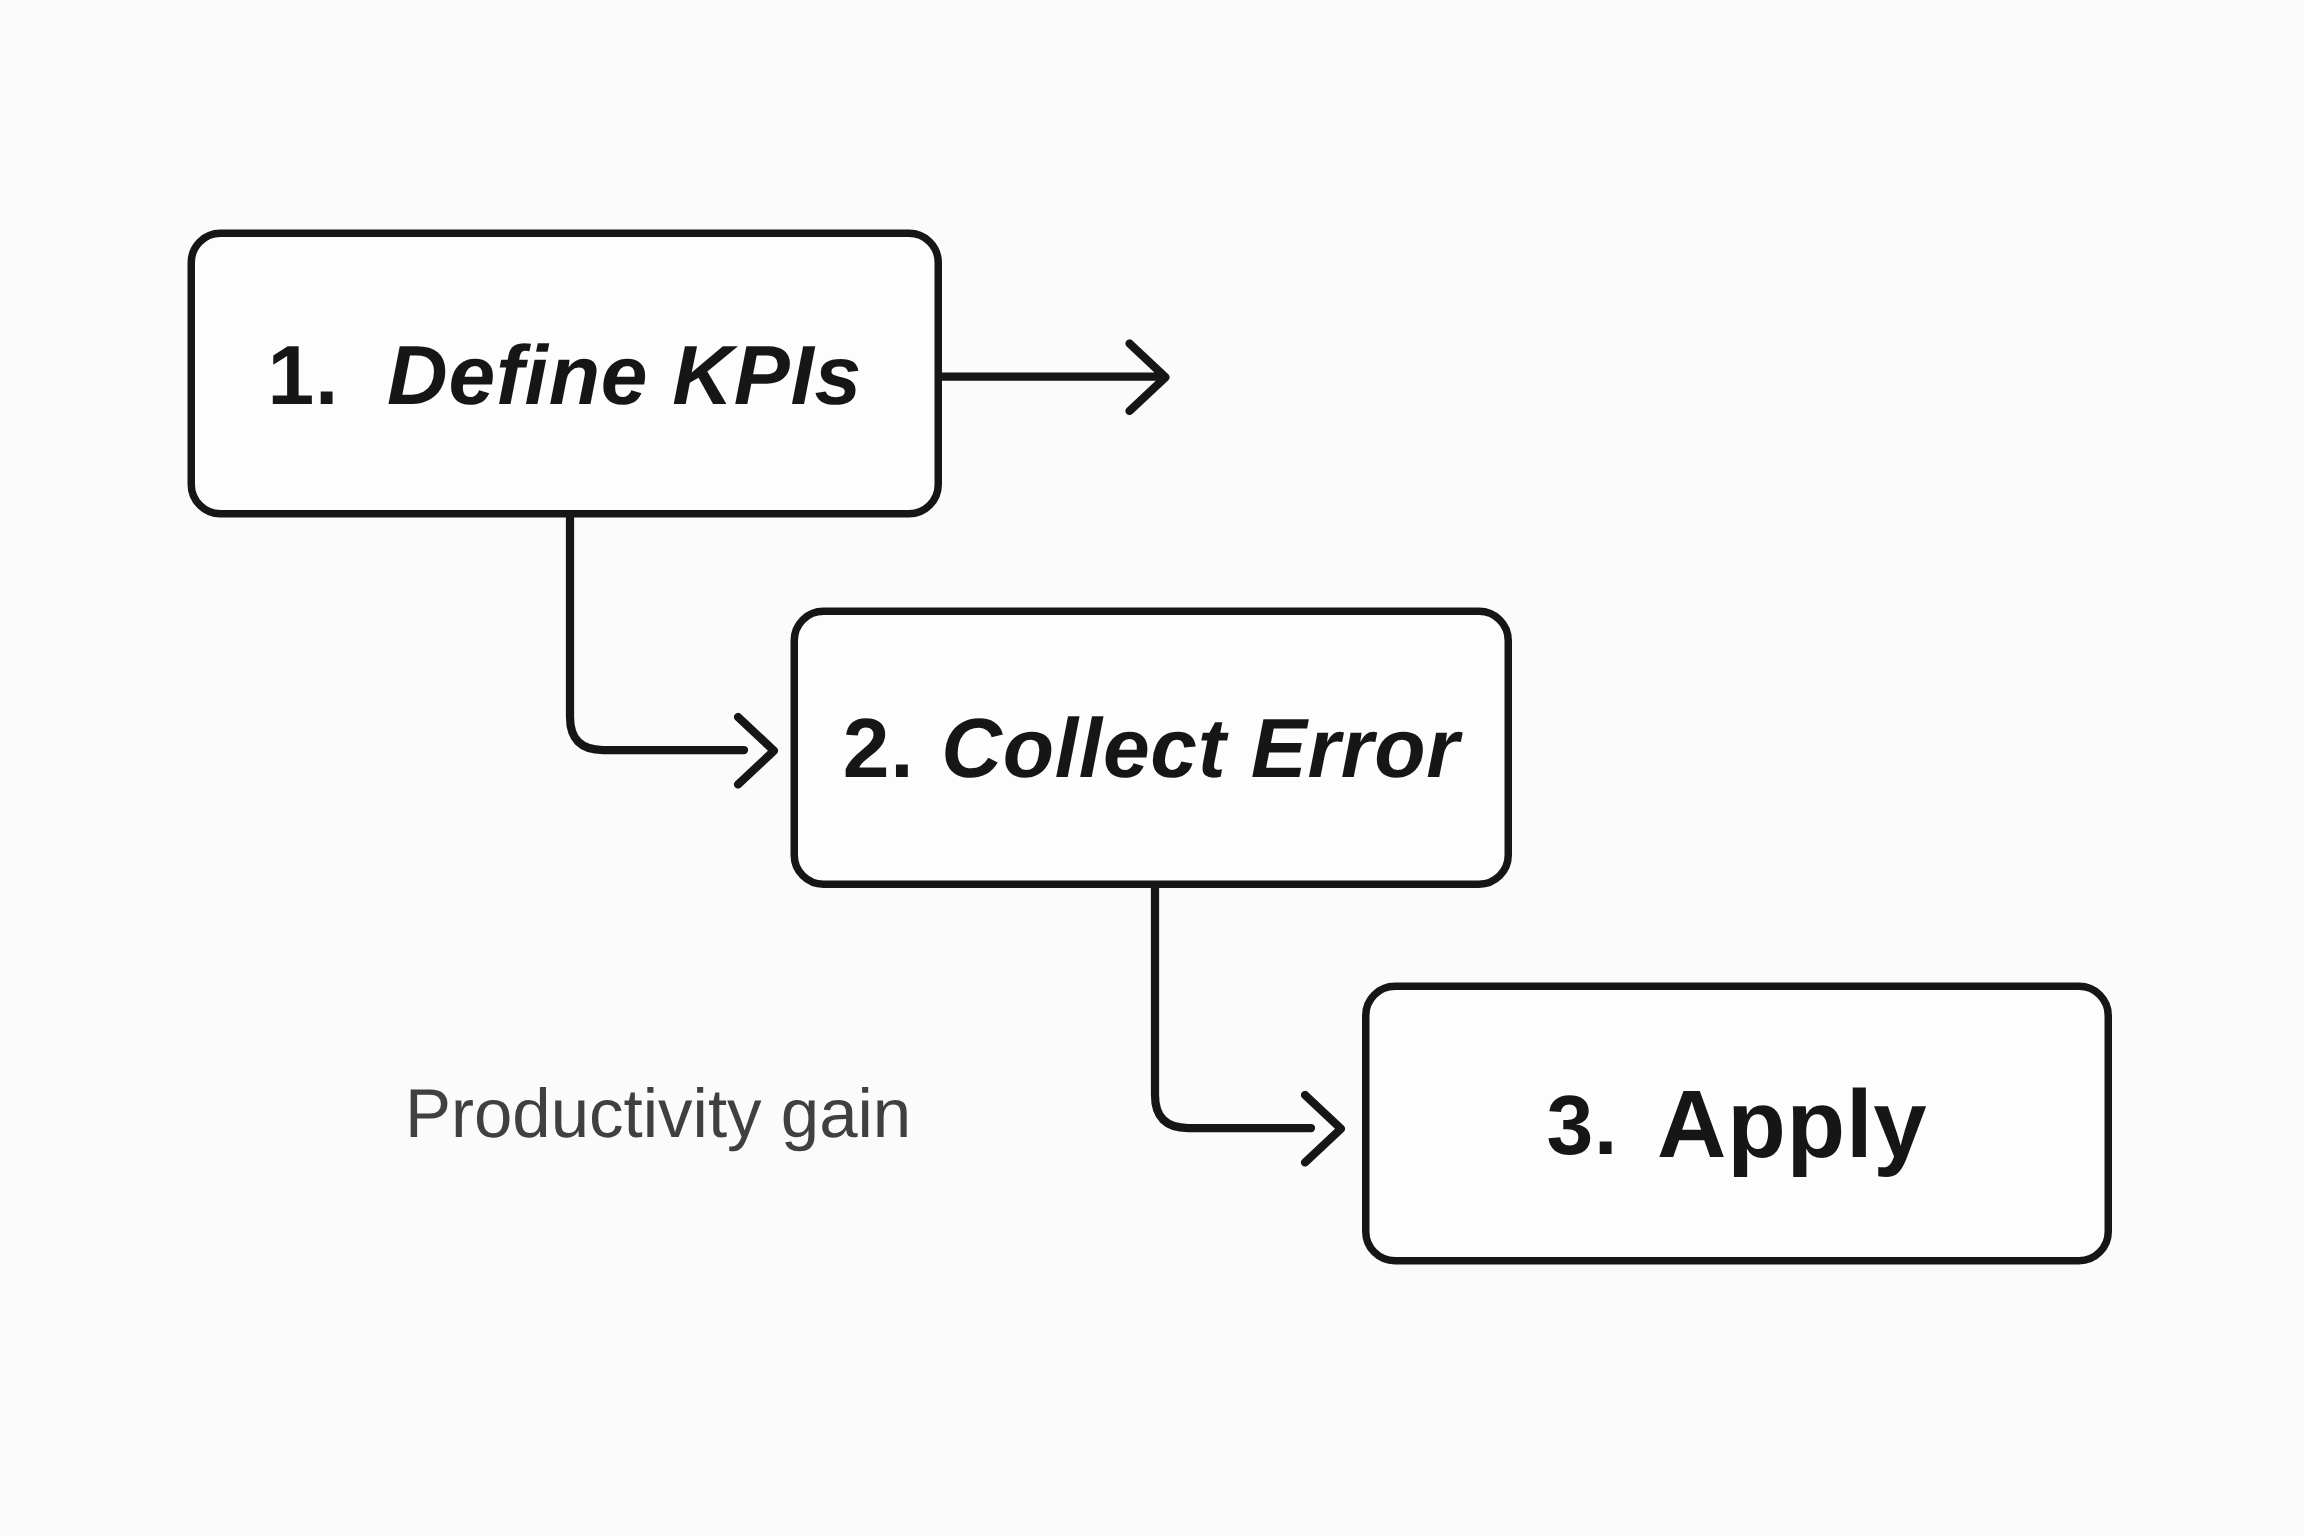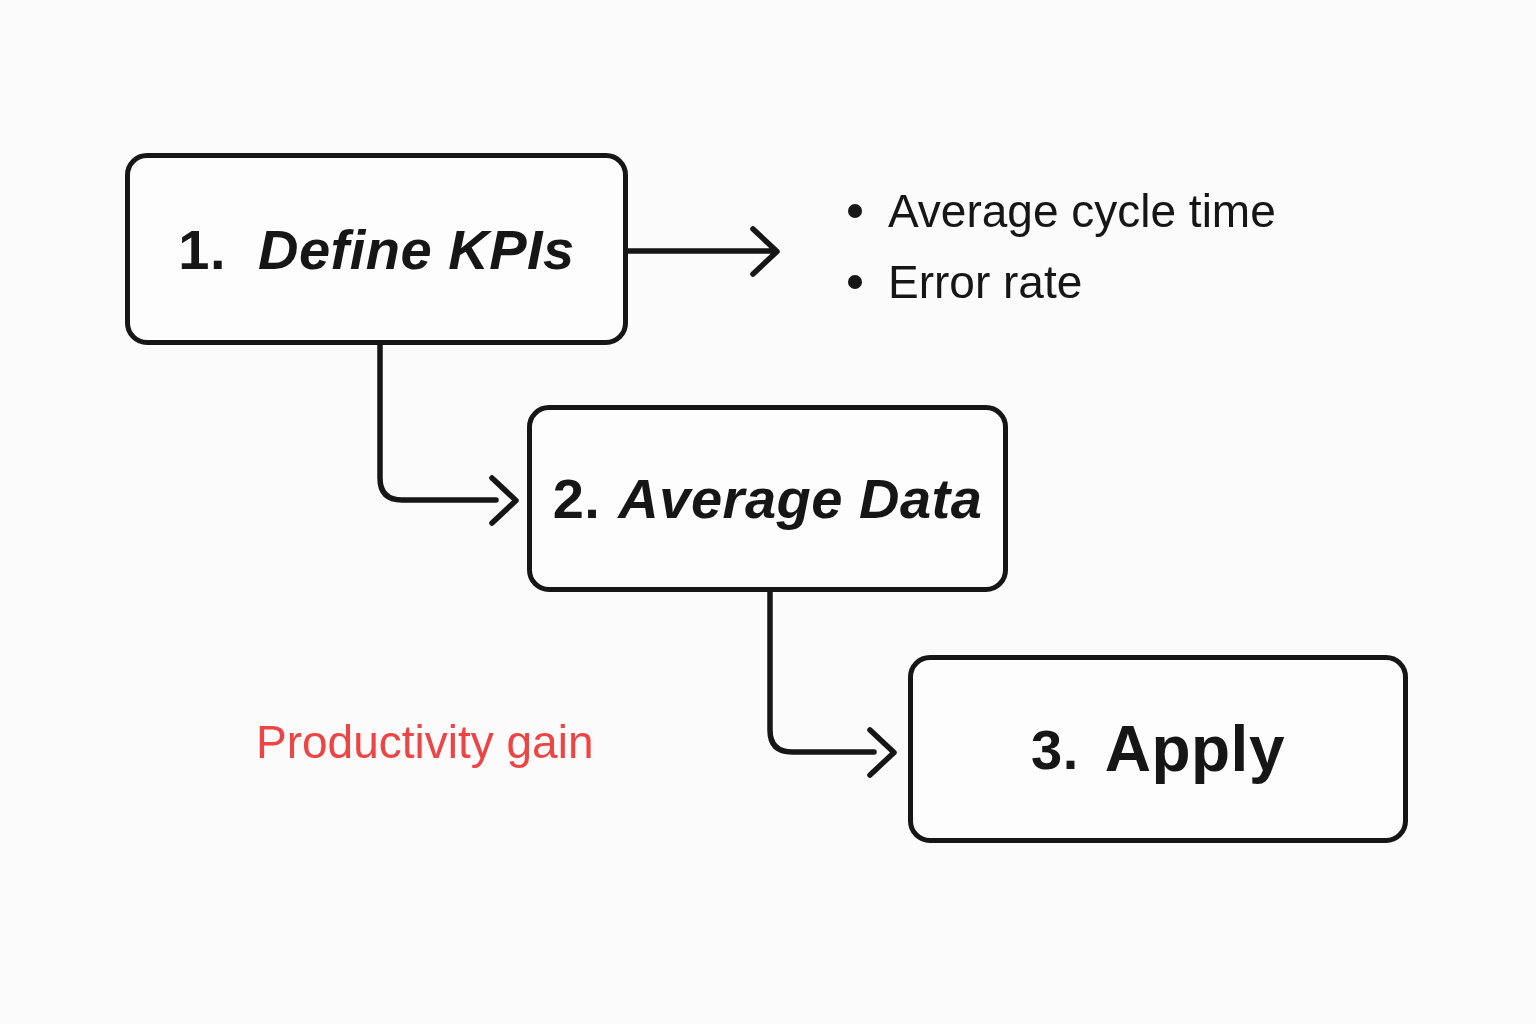--- a/index.html
+++ b/index.html
@@ -112,25 +112,25 @@
     width: 14px;
     height: 14px;
     border-radius: 50%;
     background: #161616;
     margin-right: 26px;
   }
 
   
   .floating-label {
     position: absolute;
-    left: 256px;
+    left: 270px;
     top: 715px;
     font-size: 46px;
     font-weight: 400;
-    color: #ef4444;
+    color: #404040;
     white-space: pre;
   }
 </style>
 </head>
 <body>
 
 <div class="canvas">
 
   <svg id="arrows" width="1536" height="1024" viewBox="0 0 1536 1024">
     <path d="M628 251 H775 M753 229 L777 251.5 L753 274"></path>
@@ -141,39 +141,29 @@
   <div class="node" id="node-1">
     <div class="node-row">
       <span class="node-number">1.</span>
       <span class="node-label">Define KPIs</span>
     </div>
   </div>
 
   <div class="node" id="node-2">
     <div class="node-row">
       <span class="node-number">2.</span>
-      <span class="node-label">Average Data</span>
+      <span class="node-label">Collect Error</span>
     </div>
   </div>
 
   <div class="node" id="node-3">
     <div class="node-row">
       <span class="node-number">3.</span>
       <span class="node-label-stack">
         <span class="node-label-line1">Apply</span>
       </span>
     </div>
   </div>
 
-  <ul class="kpi-list">
-    <li class="kpi-item">
-      <span class="bullet-dot"></span>
-      <span>Average cycle time</span>
-    </li>
-    <li class="kpi-item">
-      <span class="bullet-dot"></span>
-      <span>Error rate</span>
-    </li>
-  </ul>
 
   <div class="floating-label">Productivity gain</div>
 
 </div>
 
 </body></html>

